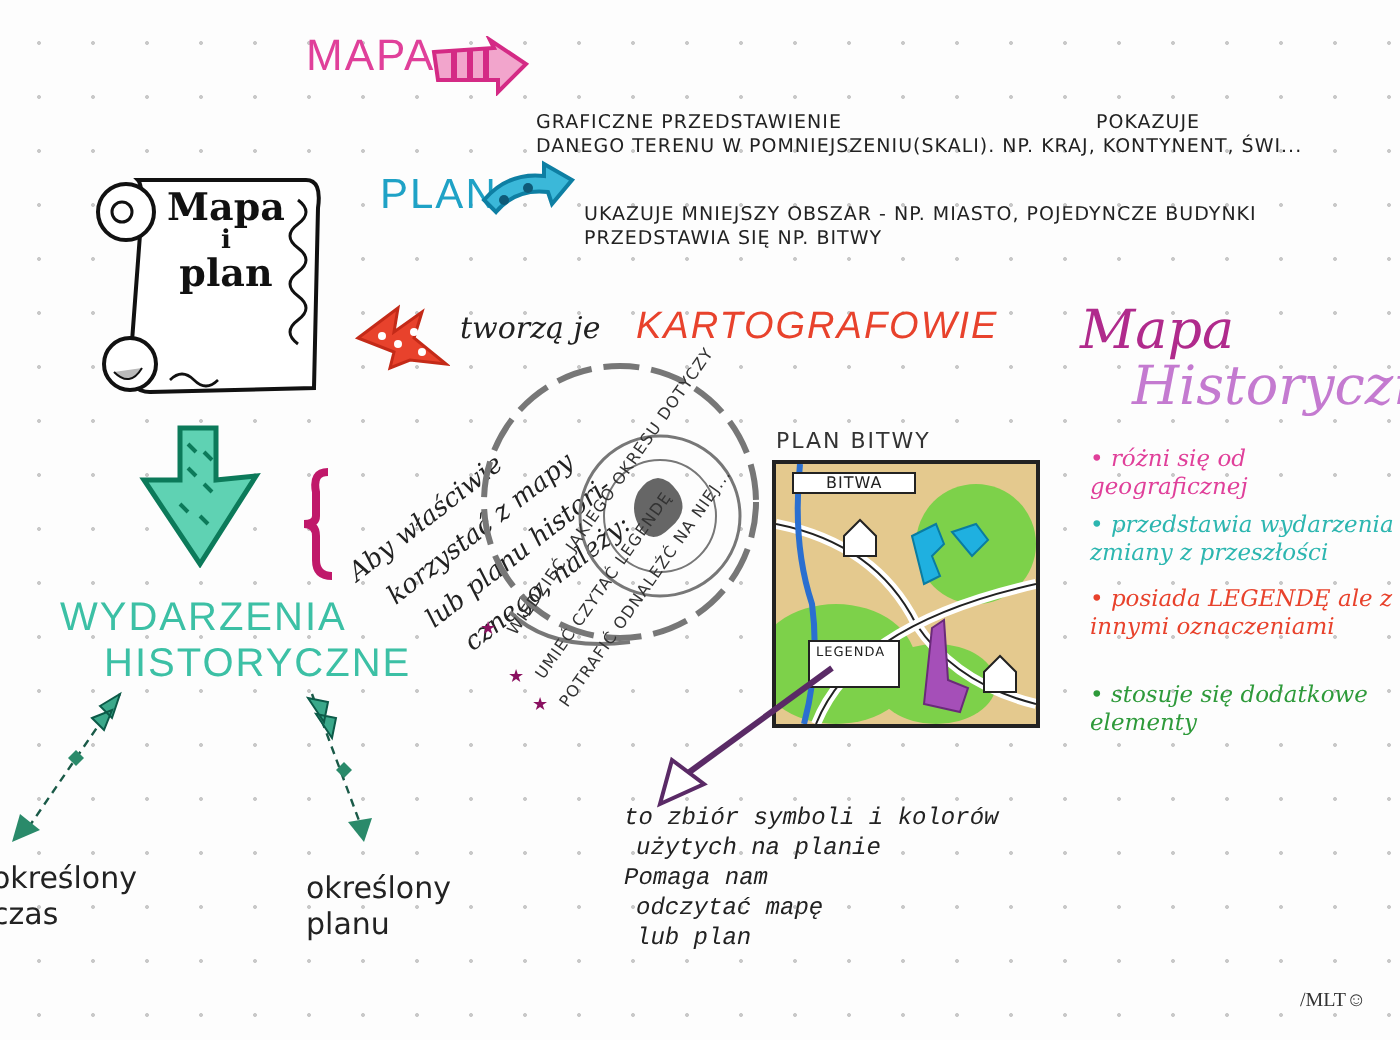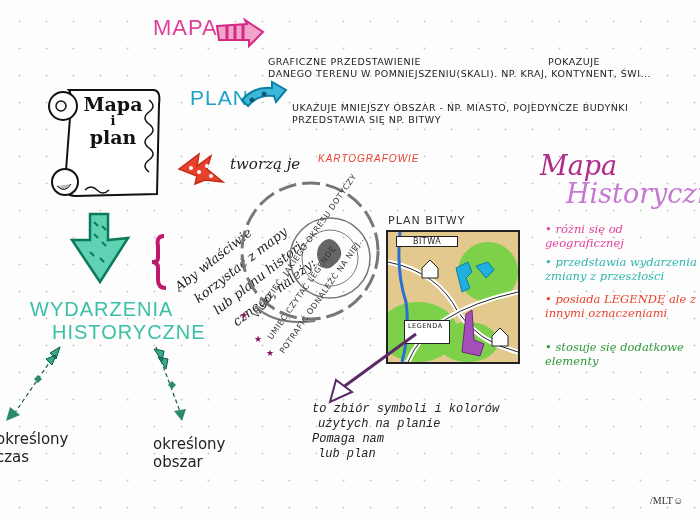--- a/index.html
+++ b/index.html
@@ -14,21 +14,21 @@
     }
     .abs { position: absolute; }
     .caps { font-family: "DejaVu Sans", sans-serif; letter-spacing: 0.5px; text-transform: uppercase; }
     .hand { font-family: "DejaVu Serif", serif; font-style: italic; }
     .title-mapa { left: 153px; top: 15px; font-size: 22px; color: #e0409a; font-family: "Liberation Sans", sans-serif; letter-spacing: 1px; }
     .title-plan { left: 190px; top: 86px; font-size: 21px; color: #1fa2c6; font-family: "Liberation Sans", sans-serif; letter-spacing: 1px; }
     .def { font-size: 9.5px; line-height: 12px; color: #222; white-space: nowrap; margin-top: 20px; }
     .scroll { left: 45px; top: 84px; width: 118px; height: 120px; }
     .scroll-text { left: 78px; top: 94px; width: 70px; text-align: center; font-family: "DejaVu Serif", serif; font-weight: bold; color: #111; }
     .tworza { left: 230px; top: 155px; font-size: 15px; }
-    .kartografowie { left: 318px; top: 153px; font-size: 10px; color: #e8422c; font-style: italic; font-family: "Liberation Sans", sans-serif; letter-spacing: 1px; }
+    .kartografowie { left: 318px; top: 153px; font-size: 19px; color: #e8422c; font-style: italic; font-family: "Liberation Sans", sans-serif; letter-spacing: 1px; }
     .wydarzenia { left: 30px; top: 298px; font-size: 20px; color: #3cc0a5; letter-spacing: 1px; font-family: "Liberation Sans", sans-serif; line-height: 23px; }
     .bottom-label { font-size: 15px; font-family: "DejaVu Sans", sans-serif; line-height: 18px; color: #222; }
     .rotated-note { left: 150px; top: 210px; transform: rotate(-38deg); transform-origin: left top; font-size: 13px; line-height: 21px; white-space: nowrap; }
     .stamp { left: 235px; top: 176px; width: 150px; height: 150px; }
     .bullet-note { font-size: 8px; color: #333; letter-spacing: 0.6px; white-space: nowrap; transform: rotate(-55deg); transform-origin: left top; }
     .plan-bitwy-title { left: 388px; top: 214px; font-size: 11px; letter-spacing: 1px; color: #333; }
     .battle-map { left: 386px; top: 230px; width: 130px; height: 130px; border: 2px solid #222; background: #e4c98e; overflow: hidden; }
     .legend-note { left: 312px; top: 402px; font-size: 12px; line-height: 15px; font-family: Liberation Mono, monospace; }
     .mh-title { left: 540px; top: 152px; font-size: 27px; font-family: "DejaVu Serif", serif; font-style: italic; line-height: 28px; }
     .mh-item { left: 545px; font-size: 11.5px; line-height: 14px; font-family: "DejaVu Serif", serif; font-style: italic; width: 160px; }
@@ -100,21 +100,21 @@
   <path d="M4 4 l10 2 l-2 10 z M8 12 l10 2 l-2 10 z" fill="#3aa88a" stroke="#0c5a48"></path>
   <path d="M18 40 l4 -4 l4 4 l-4 4 z" fill="#2a8a6a"></path>
   <path d="M32 76 l-8 -10 l12 -2 z" fill="#2a8a6a"></path>
 </svg>
 <div class="abs bottom-label" style="left:-4px;top:430px">
   <div>określony</div>
   <div>czas</div>
 </div>
 <div class="abs bottom-label" style="left:153px;top:435px">
   <div>określony</div>
-  <div>obszar</div>
+  <div>planu</div>
 </div>
 
 <svg class="abs" style="left:150px;top:232px" width="20" height="60">
   <path d="M14 4 Q6 4 8 14 L8 26 Q8 30 2 30 Q8 30 8 36 L8 48 Q8 56 16 56" fill="none" stroke="#c0186a" stroke-width="4"></path>
 </svg>
 
 <div class="abs rotated-note hand" style="left:170px;top:280px">
   <div>Aby właściwie</div>
   <div style="padding-left:8px">korzystać z mapy</div>
   <div style="padding-left:16px">lub planu histori-</div>
@@ -157,20 +157,21 @@
 </div>
 
 <svg class="abs" style="left:320px;top:330px" width="100" height="80">
   <path d="M96 4 L22 58" stroke="#5a2a66" stroke-width="3"></path>
   <path d="M10 72 L16 50 L32 62 Z" fill="#fff" stroke="#5a2a66" stroke-width="2"></path>
 </svg>
 <div class="abs legend-note hand">
   <div>to zbiór symboli i kolorów</div>
   <div style="padding-left:6px">użytych na planie</div>
   <div>Pomaga nam</div>
+  <div style="padding-left:6px">odczytać mapę</div>
   <div style="padding-left:6px">lub plan</div>
 </div>
 
 <div class="abs mh-title">
   <div style="color:#b02a8c">Mapa</div>
   <div style="color:#c47ad0;padding-left:26px">Historyczna</div>
 </div>
 <div class="abs mh-item" style="top:222px;color:#e0409a">• różni się od geograficznej</div>
 <div class="abs mh-item" style="top:255px;color:#2cb6b0">• przedstawia wydarzenia i zmiany z przeszłości</div>
 <div class="abs mh-item" style="top:292px;color:#e8422c">• posiada LEGENDĘ ale z innymi oznaczeniami</div>

